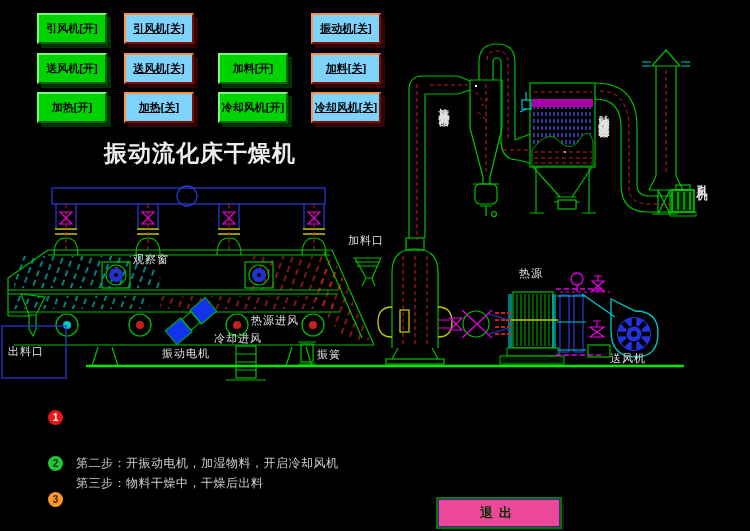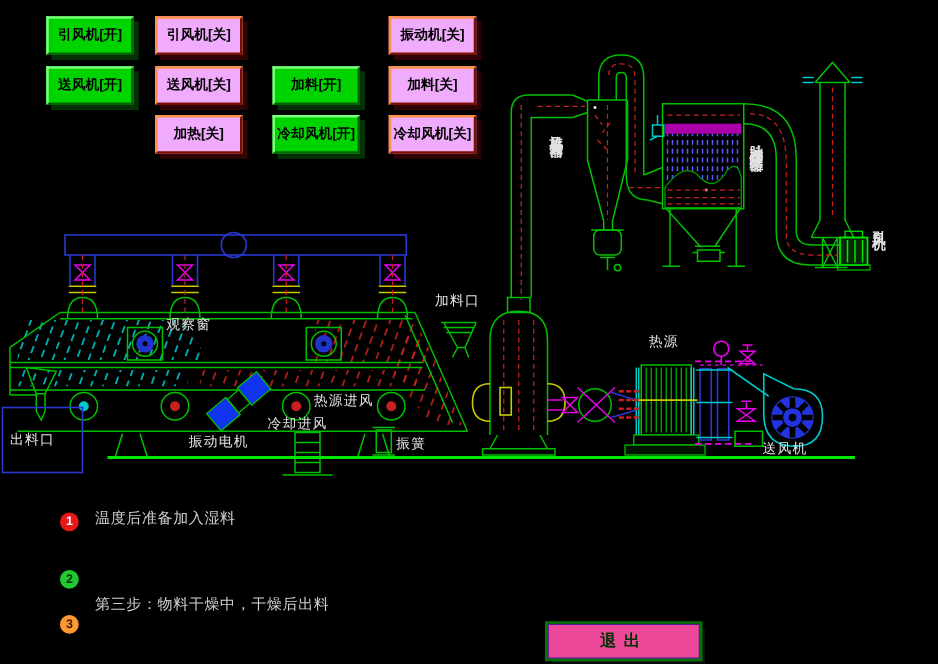--- a/index.html
+++ b/index.html
@@ -4,22 +4,22 @@
 <style>
   html,body{margin:0;padding:0;background:#000;}
   #screen{position:relative;width:750px;height:531px;background:#000;overflow:hidden;
           font-family:"Liberation Sans",sans-serif;padding-left:20px;}
   
   #btns{position:absolute;left:37px;top:13px;width:345px;height:110px;}
   .btn{position:absolute;width:66px;height:27px;display:flex;align-items:center;justify-content:center;
        font-size:11px;font-weight:bold;color:#000;cursor:pointer;letter-spacing:0;line-height:1;}
   .btn.on{background:#00D400;border:2px solid;border-color:#7CFC7C #006400 #006400 #7CFC7C;
           box-shadow:4px 4px 0 #063006;}
-  .btn.off{background:#f0abfc;border:2px solid;border-color:#FF9048 #7A1000 #7A1000 #FF9048;
-          box-shadow:4px 4px 0 #300404;}
+  .btn.off{background:#7dd3fc;border:2px solid;border-color:#FF9048 #7A1000 #7A1000 #FF9048;
+          box-shadow:4px 4px 0 #300404;text-decoration:underline;}
   .c0{left:0}.c1{left:87px}.c2{left:181px}.c3{left:274px}
   .r0{top:0}.r1{top:40px}.r2{top:79px}
   
   #title{position:absolute;left:104px;top:138px;font-size:23px;font-weight:bold;color:#ECECEC;letter-spacing:1px;}
   
   .lbl{position:absolute;color:#E2E2E2;font-size:11px;font-weight:normal;letter-spacing:1px;white-space:nowrap;}
   .vlbl{position:absolute;color:#E2E2E2;font-size:11px;font-weight:bold;
         writing-mode:vertical-rl;text-orientation:upright;letter-spacing:2px;white-space:nowrap;}
   
   .step{position:absolute;color:#D0D0D0;font-size:12px;letter-spacing:.5px;line-height:13px;}
@@ -262,42 +262,44 @@
   </svg>
 
   <div id="btns">
     <div class="btn on c0 r0">引风机[开]</div>
     <div class="btn off c1 r0">引风机[关]</div>
     <div class="btn off c3 r0">振动机[关]</div>
     <div class="btn on c0 r1">送风机[开]</div>
     <div class="btn off c1 r1">送风机[关]</div>
     <div class="btn off c3 r1">加料[关]</div>
     <div class="btn on c2 r1">加料[开]</div>
+    <div class="btn on c0 r2">加热[开]</div>
     <div class="btn off c1 r2">加热[关]</div>
     <div class="btn on c2 r2">冷却风机[开]</div>
     <div class="btn off c3 r2">冷却风机[关]</div>
   </div>
 
+  <div id="title">振动流化床干燥机</div>
 
   <div class="vlbl" style="left:436px;top:99px">旋风分离器</div>
   <div class="vlbl" style="left:596px;top:106px">脉冲布袋除尘器</div>
   <div class="vlbl" style="left:694px;top:176px">引风机</div>
   <div class="lbl" style="left:348px;top:233px">加料口</div>
   <div class="lbl" style="left:133px;top:252px">观察窗</div>
   <div class="lbl" style="left:251px;top:313px">热源进风</div>
   <div class="lbl" style="left:214px;top:331px">冷却进风</div>
   <div class="lbl" style="left:8px;top:344px">出料口</div>
-  <div class="lbl" style="left:151px;top:346px">振动电机</div>
+  <div class="lbl" style="left:162px;top:346px">振动电机</div>
   <div class="lbl" style="left:317px;top:347px">振簧</div>
   <div class="lbl" style="left:519px;top:266px">热源</div>
   <div class="lbl" style="left:610px;top:351px">送风机</div>
 
   <div class="badge b1" style="left:48px;top:410px">1</div>
   <div class="step" style="left:76px;top:408px">
-    <div>温度后准备加入湿料</div>
   </div>
   <div class="badge b2" style="left:48px;top:456px">2</div>
+  <div class="step" style="left:76px;top:457px">第二步：开振动电机，加湿物料，开启冷却风机</div>
   <div class="badge b3" style="left:48px;top:492px">3</div>
   <div class="step" style="left:76px;top:477px">第三步：物料干燥中，干燥后出料</div>
 
   <div id="exit">退出</div>
 
 </div>
 
 </body></html>

